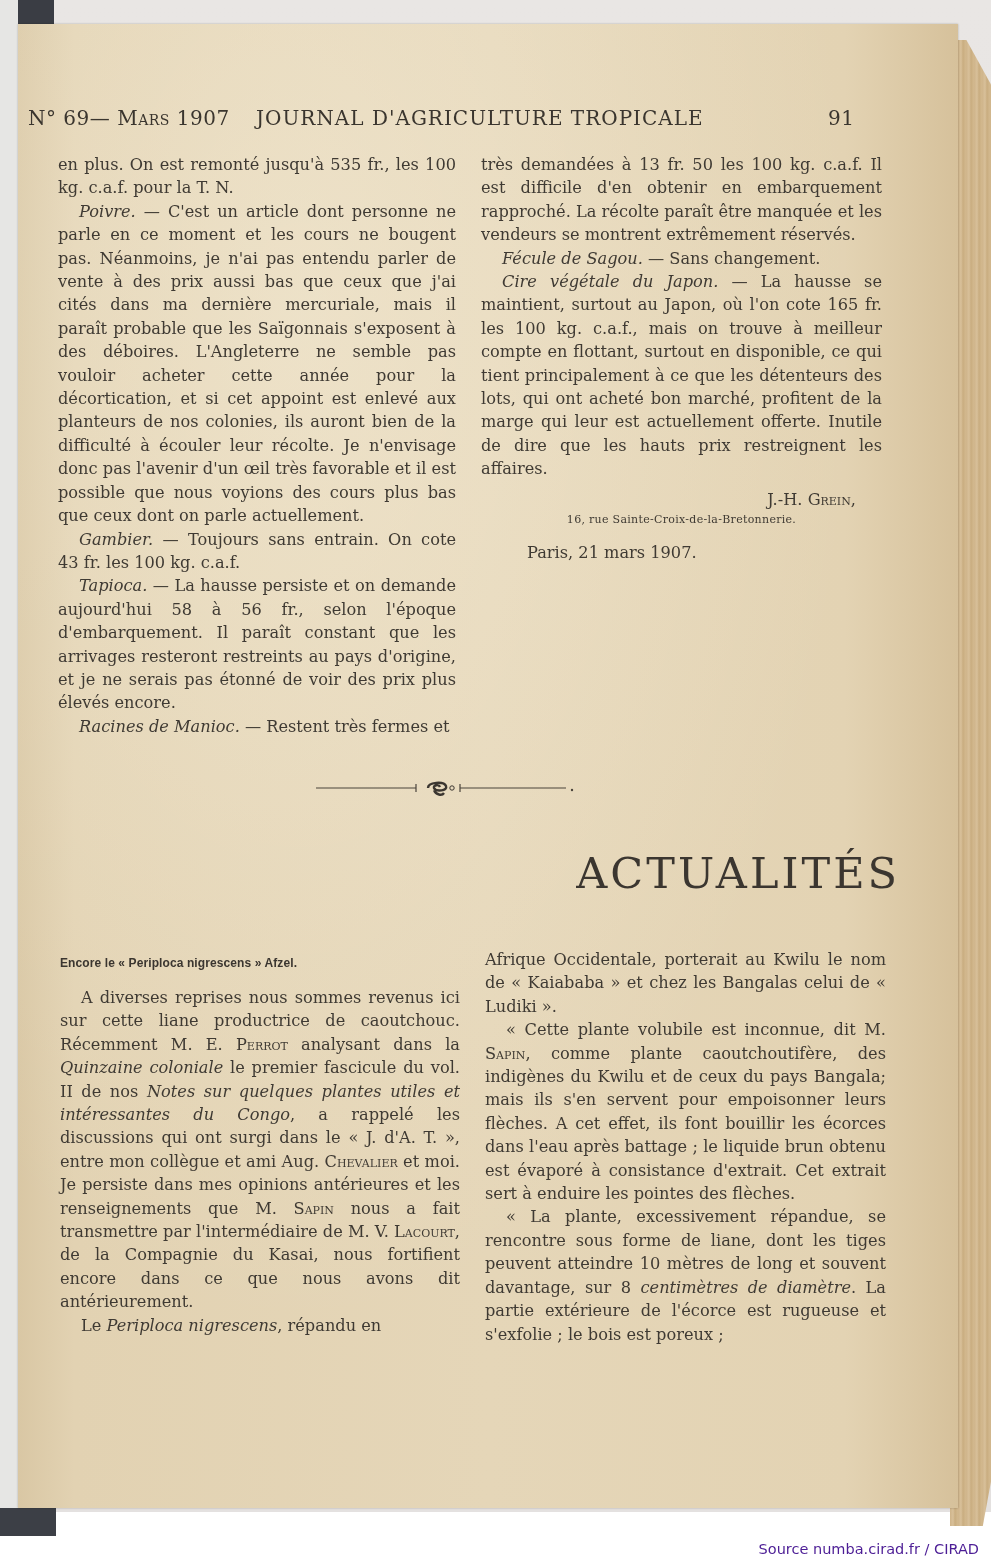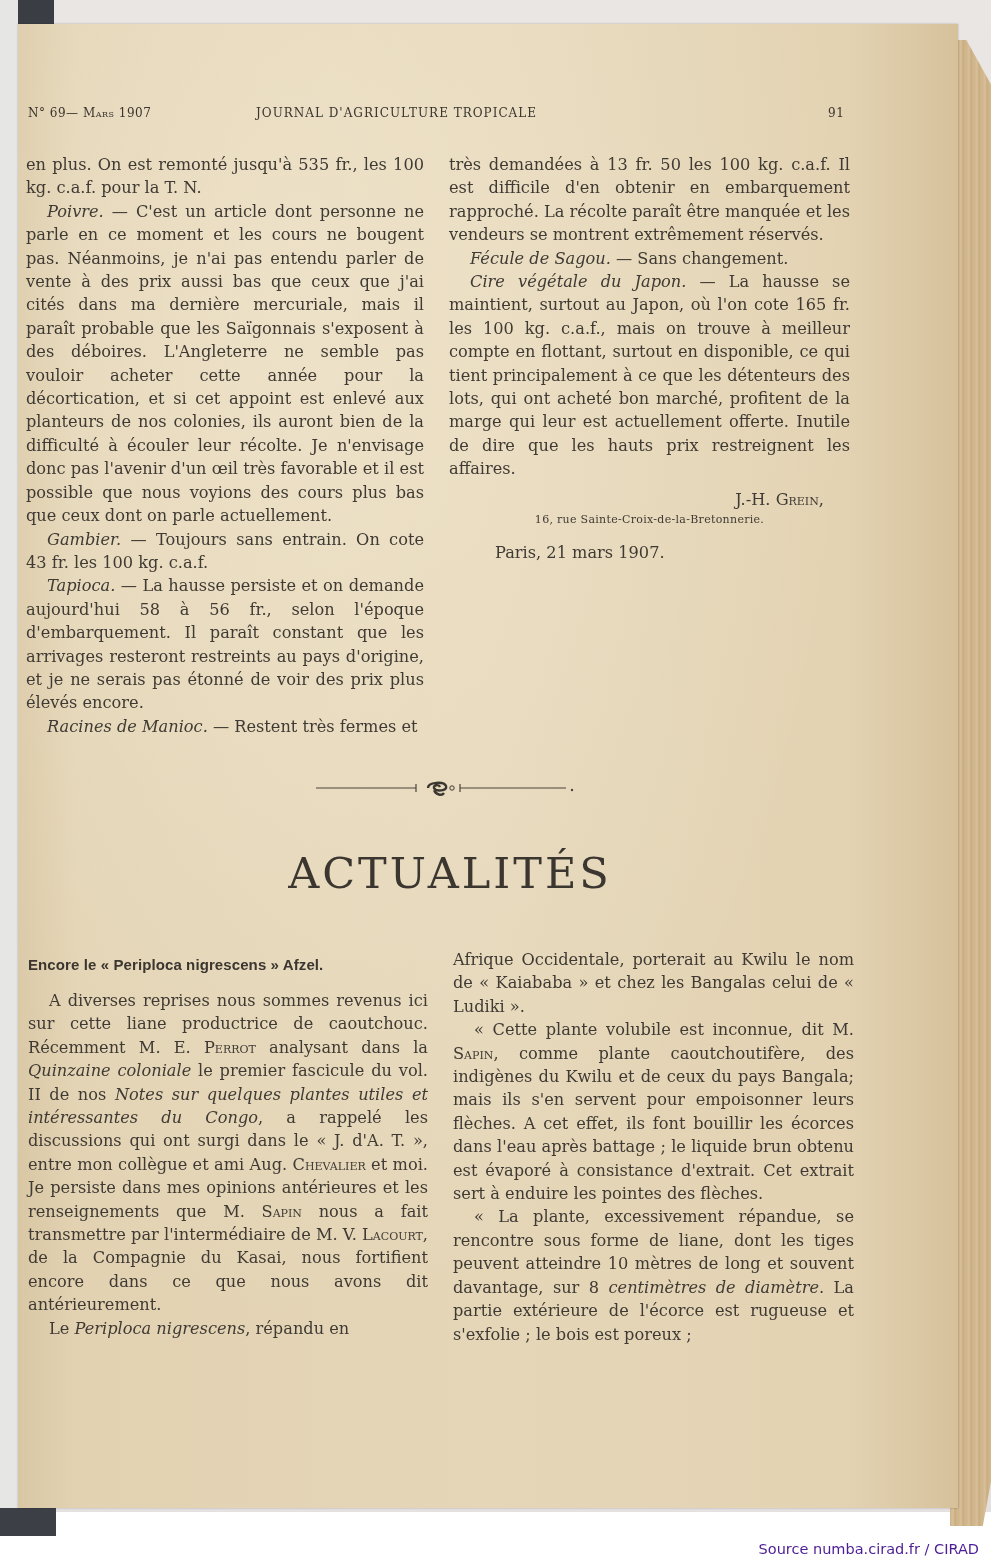--- a/index.html
+++ b/index.html
@@ -28,42 +28,42 @@
     clip-path: polygon(0 0, 40% 0, 100% 3%, 100% 97%, 80% 100%, 0 100%);
   }
   .text {
     color:#3f3a33;
     font-size:16.2px;
     line-height:23.4px;
     text-align:justify;
   }
   .header {
     position:absolute; top:106px; left:28px; width:820px; height:30px;
-    font-family:"DejaVu Serif", serif; font-size:12px; color:#3a352e; letter-spacing:0.5px;
+    font-family:"DejaVu Serif", serif; font-size:20px; color:#3a352e; letter-spacing:0.5px;
   }
   .header .issue { position:absolute; left:0; top:0; }
   .header .journal { position:absolute; left:228px; top:0; letter-spacing:1px; }
   .header .pagenum { position:absolute; left:800px; top:0; }
   .sc { font-variant: small-caps; }
-  .col { position:absolute; }
+  .col { position:absolute;margin-left:32px; }
   .col p { margin:0; }
   .indent { text-indent:21px; }
   .it { font-style:italic; }
   .signature { text-align:right; padding-right:26px; margin-top:7px !important; }
   .address { text-align:center; font-size:11px; letter-spacing:0.3px; line-height:18px; padding-right:0; }
   .dateline { text-indent:46px; margin-top:12px !important; }
   .divider {
     position:absolute; left:316px; top:778px; width:260px; height:22px;
   }
   .section-title {
-    position:absolute; left:0; width:900px; top:848px; text-align:center;
+    position:absolute; left:0; width:900px; top:848px; text-align:right;
     font-family:"DejaVu Serif", serif; font-size:43px; letter-spacing:3px; color:#3b3630;
   }
   .article-heading {
-    font-family:"Liberation Sans", sans-serif; font-weight:bold; font-size:15px;
+    font-family:"Liberation Sans", sans-serif; font-weight:bold; font-size:12px;
     color:#3b3630; white-space:nowrap; letter-spacing:0.1px;
   }
   .footer {
     position:absolute; right:12px; top:1541px;
     font-family:"DejaVu Sans", sans-serif; font-size:14.5px; color:#4c1d95;
   }
 </style>
 </head>
 <body>
 

